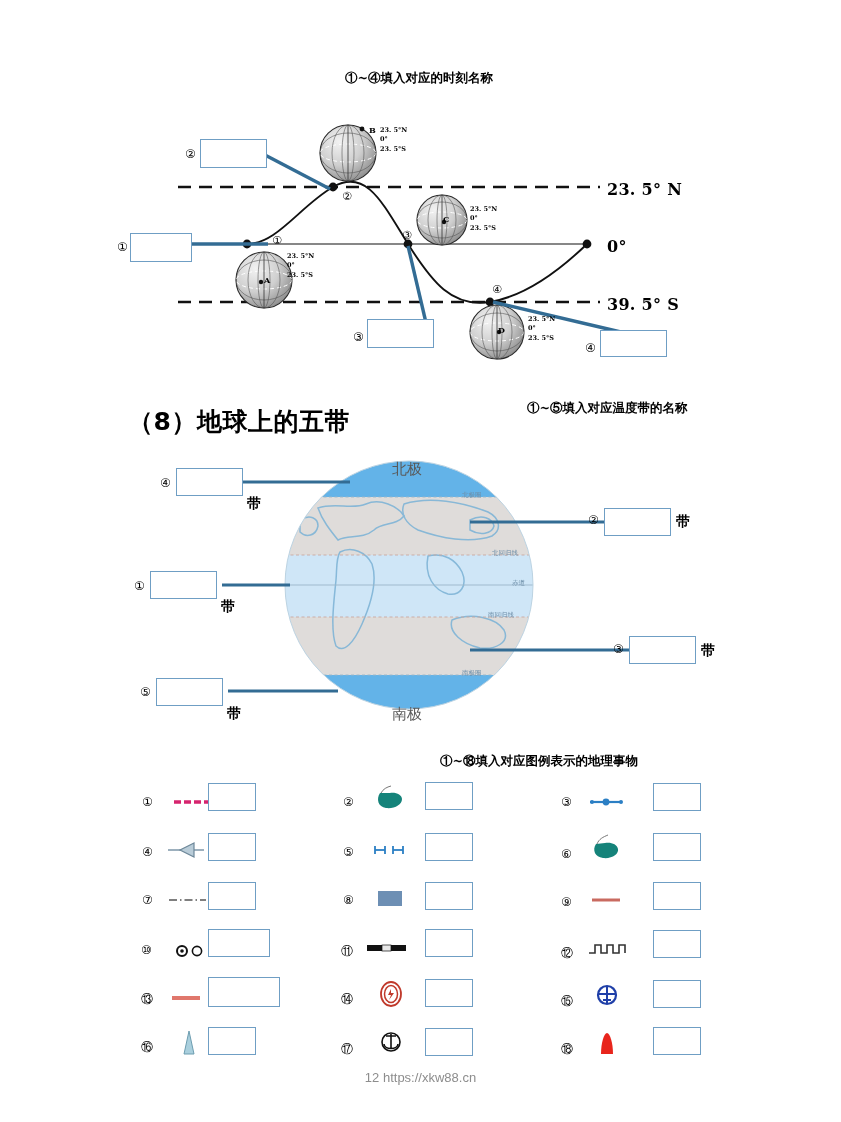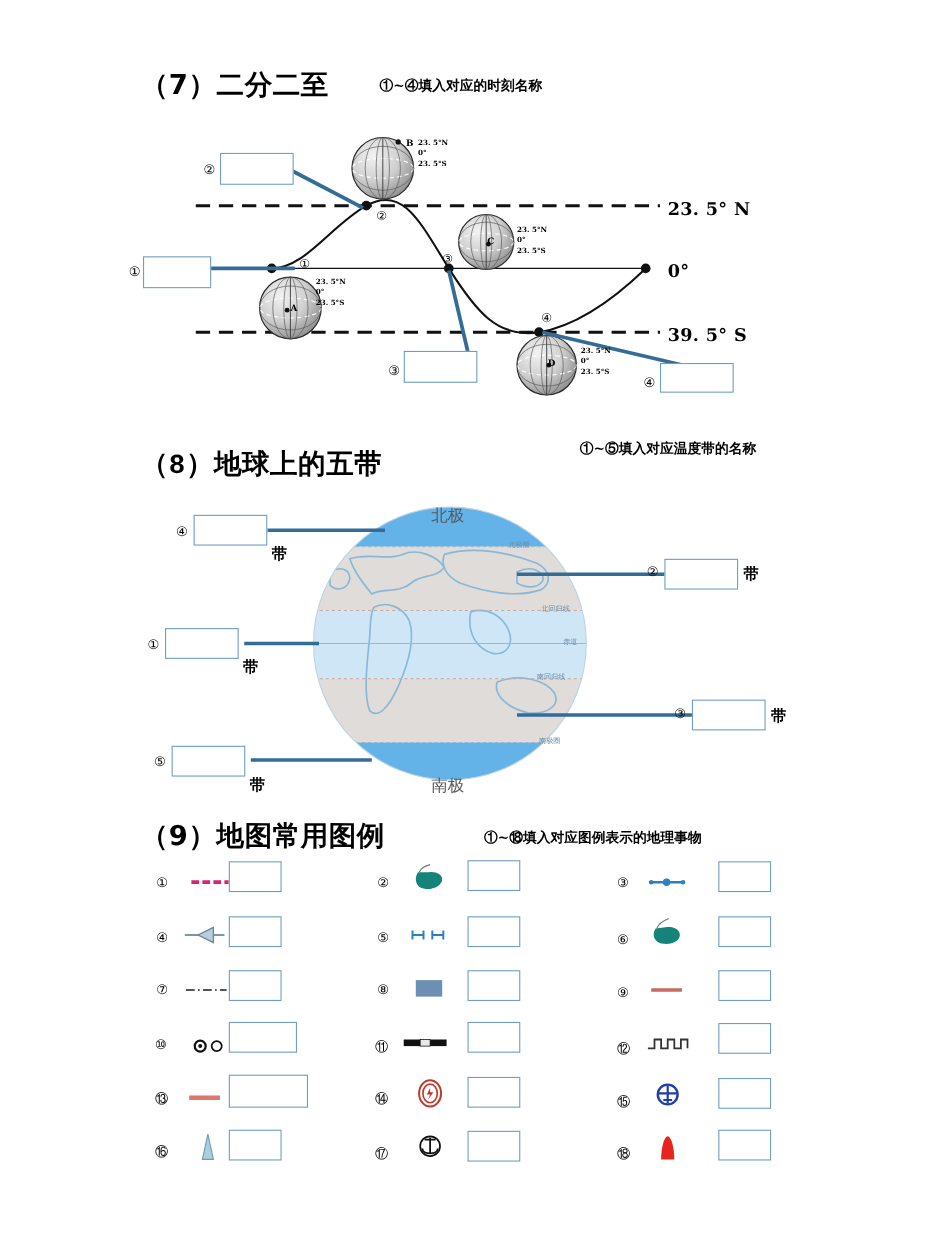--- a/index.html
+++ b/index.html
@@ -77,21 +77,20 @@
     font-size:13px;color:#8d8d8d;font-family:"Liberation Sans",sans-serif;
   }
 </style>
 </head>
 <body>
 
 <div class="page">
 
   <div id="s7">
 
-    <div class="sec-title" style="left:128px;top:60px;">（7）二分二至</div>
     <div class="sec-hint" style="left:345px;top:70px;">①~④填入对应的时刻名称</div>
 
     <svg width="841" height="260" style="position:absolute;left:0;top:120px;">
       <defs>
         <radialGradient id="gshade" cx="35%" cy="30%" r="75%">
           <stop offset="0%" stop-color="#f2f2f2"></stop>
           <stop offset="55%" stop-color="#cfcfcf"></stop>
           <stop offset="100%" stop-color="#8f8f8f"></stop>
         </radialGradient>
       </defs>
@@ -199,21 +198,21 @@
 
     <div class="num" style="left:353px;top:331px;">③</div>
     <div class="abox" style="left:367px;top:319px;width:67px;height:29px;"></div>
 
     <div class="num" style="left:585px;top:342px;">④</div>
     <div class="abox" style="left:600px;top:330px;width:67px;height:27px;"></div>
   </div>
 
   <div id="s8">
 
-    <div class="sec-title" style="left:128px;top:10px;font-family:Liberation Mono, monospace;">（8）地球上的五带</div>
+    <div class="sec-title" style="left:128px;top:10px;">（8）地球上的五带</div>
     <div class="sec-hint" style="left:482px;top:5px;margin-left:45px;">①~⑤填入对应温度带的名称</div>
 
     <svg width="841" height="270" style="position:absolute;left:0;top:65px;">
       <defs>
         <clipPath id="gclip">
             <circle cx="409" cy="125" r="124"></circle>
           </clipPath>
       </defs>
       <g clip-path="url(#gclip)">
         <rect x="285" y="1" width="250" height="36" fill="#63b3e8"></rect>
@@ -254,21 +253,21 @@
       <line x1="228" y1="231" x2="338" y2="231" stroke="#336c94" stroke-width="3.2"></line>
     </svg>
 
     <div class="pole-lab" style="left:392px;top:65px;">北极</div>
     <div class="pole-lab" style="left:392px;top:310px;">南极</div>
 
     <div class="inner-lab" style="left:462px;top:96px;">北极圈</div>
     <div class="inner-lab" style="left:492px;top:154px;">北回归线</div>
     <div class="inner-lab" style="left:512px;top:184px;">赤道</div>
     <div class="inner-lab" style="left:488px;top:216px;">南回归线</div>
-    <div class="inner-lab" style="left:462px;top:274px;margin-left:28px;">南极圈</div>
+    <div class="inner-lab" style="left:462px;top:274px;">南极圈</div>
 
     <div class="num" style="left:160px;top:82px;">④</div>
     <div class="abox" style="left:176px;top:73px;width:67px;height:28px;"></div>
     <div class="dai" style="left:247px;top:100px;">带</div>
 
     <div class="num" style="left:588px;top:119px;">②</div>
     <div class="abox" style="left:604px;top:113px;width:67px;height:28px;"></div>
     <div class="dai" style="left:676px;top:118px;">带</div>
 
     <div class="num" style="left:134px;top:185px;">①</div>
@@ -279,21 +278,20 @@
     <div class="abox" style="left:629px;top:241px;width:67px;height:28px;"></div>
     <div class="dai" style="left:701px;top:247px;">带</div>
 
     <div class="num" style="left:140px;top:291px;">⑤</div>
     <div class="abox" style="left:156px;top:283px;width:67px;height:28px;"></div>
     <div class="dai" style="left:227px;top:310px;">带</div>
   </div>
 
   <div id="s9">
 
-    <div class="sec-title" style="left:128px;top:8px;">（9）地图常用图例</div>
     <div class="sec-hint" style="left:440px;top:18px;">①~⑱填入对应图例表示的地理事物</div>
 
     <div class="lg-num" style="left:142px;top:60px;">①</div>
     <svg class="lg-sym" style="left:170px;top:52px;" viewBox="0 0 46 30">
       <line x1="4" y1="15" x2="38" y2="15" stroke="#d6246e" stroke-width="3.4" stroke-dasharray="7,3"></line>
     </svg>
     <div class="abox" style="left:208px;top:48px;width:48px;height:28px;"></div>
 
     <div class="lg-num" style="left:343px;top:60px;">②</div>
     <svg class="lg-sym" style="left:370px;top:48px;" viewBox="0 0 46 30">
@@ -412,13 +410,14 @@
     </svg>
     <div class="abox" style="left:425px;top:293px;width:48px;height:28px;"></div>
 
     <div class="lg-num" style="left:561px;top:306px;">⑱</div>
     <svg class="lg-sym" style="left:586px;top:292px;" viewBox="0 0 46 30">
       <path d="M15,27 C15,16 18,6 21,6 C24,6 27,16 27,27 Z" fill="#e8251c"></path>
     </svg>
     <div class="abox" style="left:653px;top:292px;width:48px;height:28px;"></div>
   </div>
 
+  <div class="footer">12 https://xkw88.cn</div>
 </div>
 
 </body></html>

